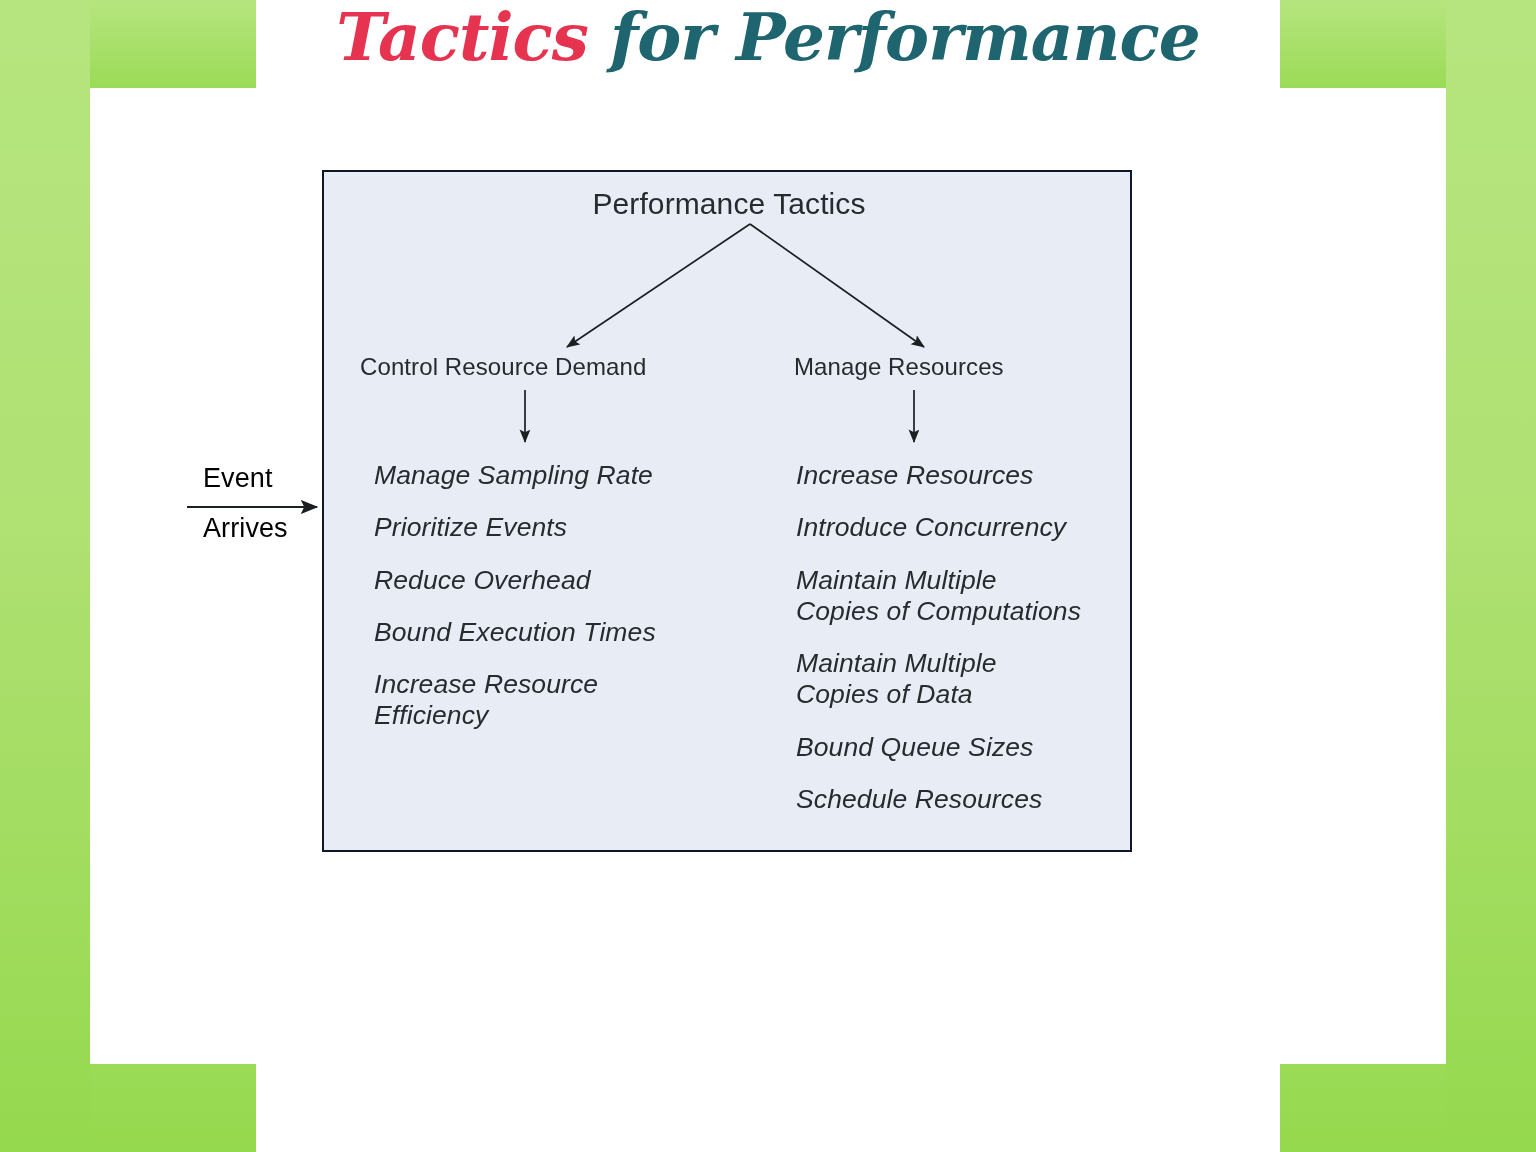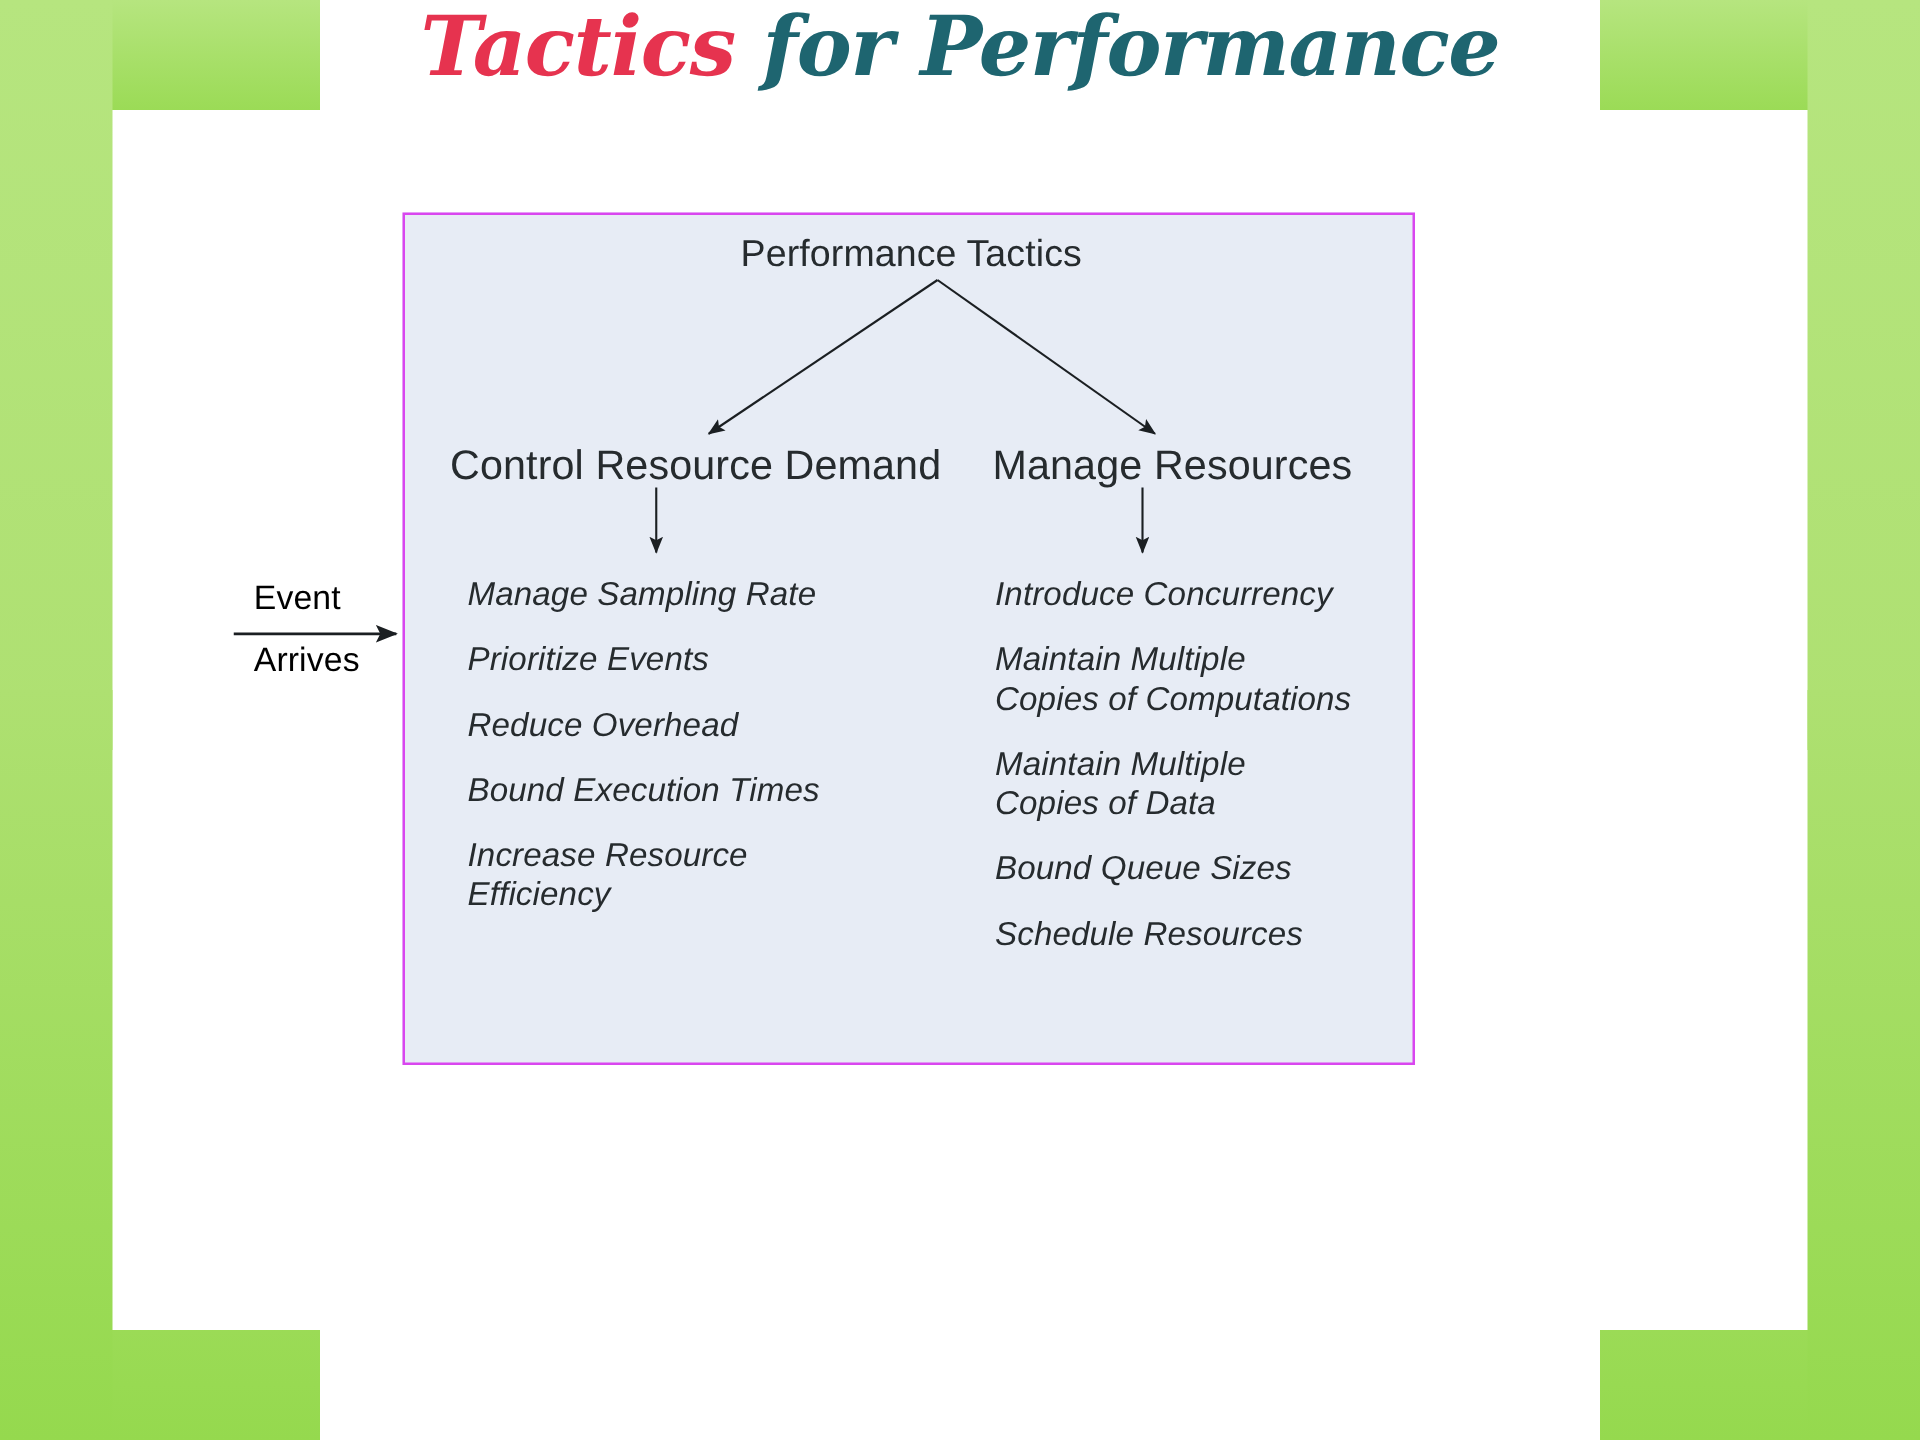--- a/index.html
+++ b/index.html
@@ -63,29 +63,29 @@
   }
   #title-accent { color:#e6334f; }
   #title-rest   { color:#1e6570; }
 
   
   #diagram-box {
     position:absolute;
     left:322px; top:170px;
     width:810px; height:682px;
     background:#e7ecf5;
-    border:2px solid #d946ef;
+    border:2px solid #0f172a;
   }
   #diagram-svg { position:absolute; left:0; top:0; width:810px; height:682px; }
 
   .dg-text {
     position:absolute;
     color:#262b2e;
     font-family:"Liberation Sans", sans-serif;
-    font-size:33px;
+    font-size:24px;
     line-height:1.22;
     white-space:pre-line;
     letter-spacing:.1px;
   }
   #dg-title {
     left:0; top:14px; width:810px;
     text-align:center;
     font-size:30px;
   }
   #dg-cat-left  { left:36px;  top:180px; }
@@ -168,20 +168,21 @@
     <div id="dg-list-left" class="dg-list">
       <div class="dg-item">Manage Sampling Rate</div>
       <div class="dg-item">Prioritize Events</div>
       <div class="dg-item">Reduce Overhead</div>
       <div class="dg-item">Bound Execution Times</div>
       <div class="dg-item">Increase Resource
 Efficiency</div>
     </div>
 
     <div id="dg-list-right" class="dg-list">
+      <div class="dg-item">Increase Resources</div>
       <div class="dg-item">Introduce Concurrency</div>
       <div class="dg-item">Maintain Multiple
 Copies of Computations</div>
       <div class="dg-item">Maintain Multiple
 Copies of Data</div>
       <div class="dg-item">Bound Queue Sizes</div>
       <div class="dg-item">Schedule Resources</div>
     </div>
   </div>
 

